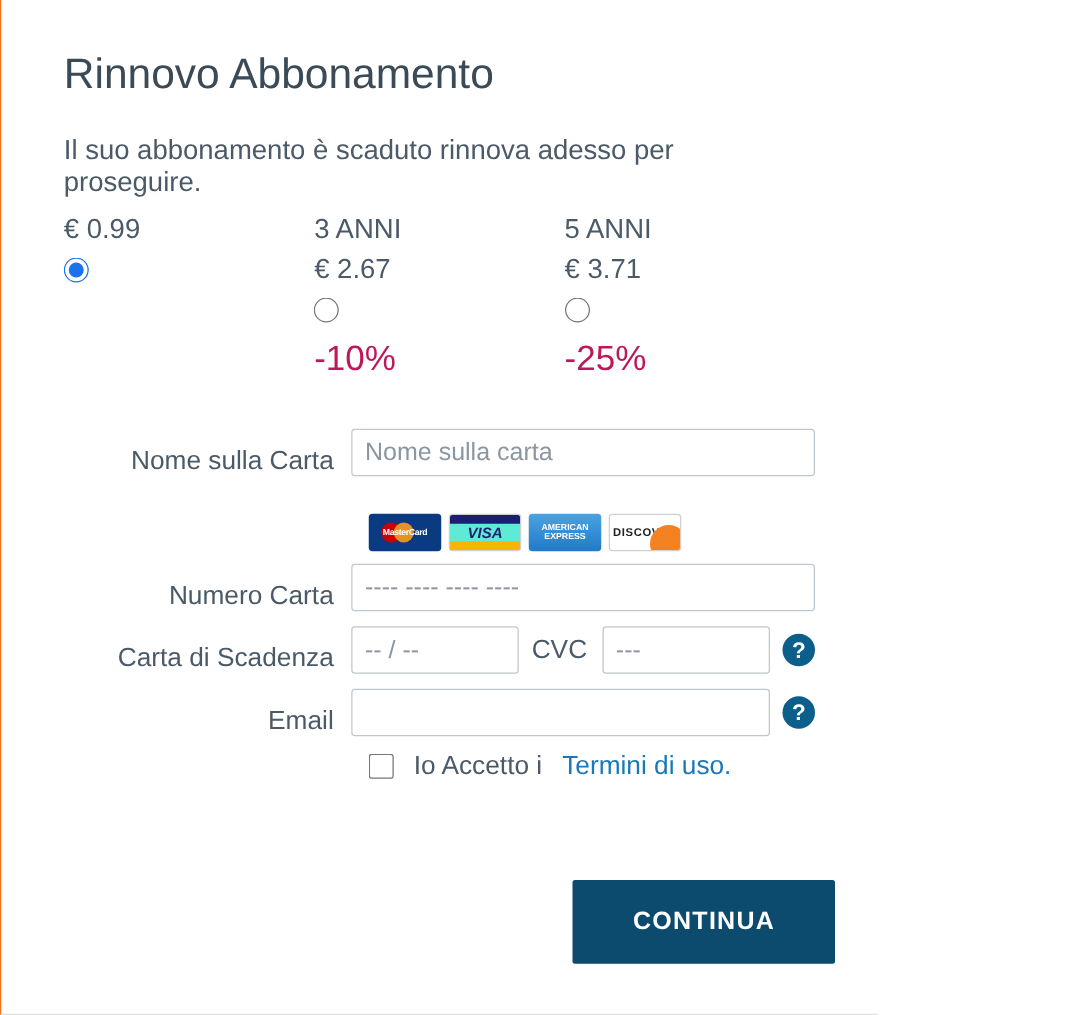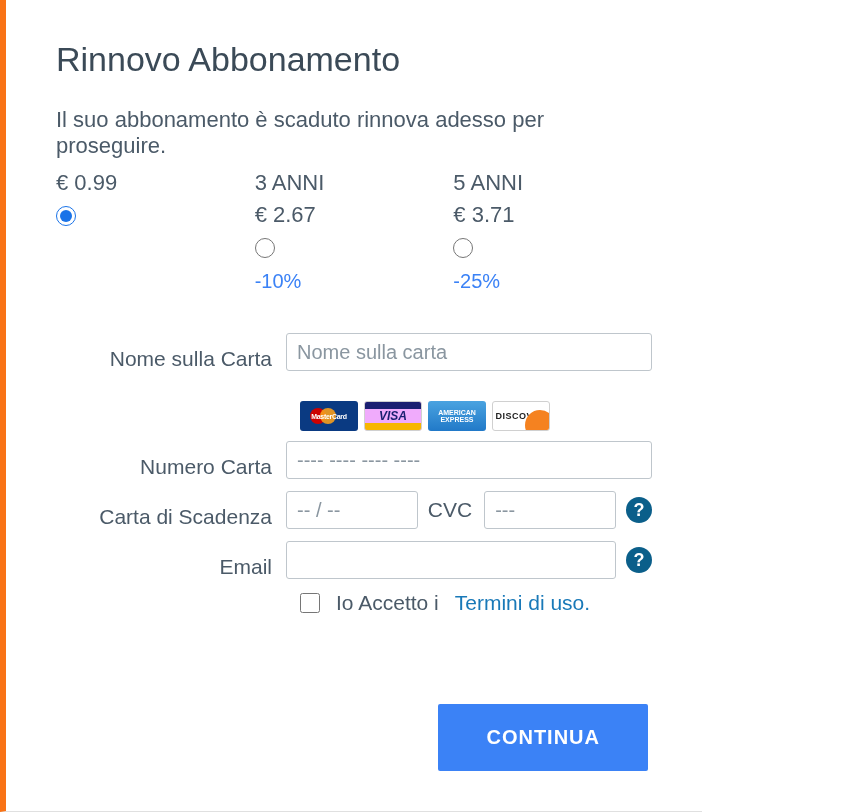--- a/index.html
+++ b/index.html
@@ -6,21 +6,21 @@
   body {
     font-family: -apple-system, BlinkMacSystemFont, "Segoe UI", Helvetica, Arial, sans-serif;
     background: #fff;
     color: #3b4754;
     padding: 0;
   }
   .modal {
     width: 702px;
     min-height: 812px;
     padding: 40px 50px 50px 50px;
-    border-left: 6px solid #f97316;
+    border-left: 1px solid #f97316;
     border-bottom: 1px solid #e0e0e0;
     position: relative;
   }
   .title {
     font-size: 34px;
     font-weight: 400;
     color: #3b4a57;
     margin-bottom: 28px;
   }
   .subtitle {
@@ -48,22 +48,22 @@
   .plan-radio {
     margin-bottom: 8px;
   }
   input[type="radio"] {
     width: 20px;
     height: 20px;
     accent-color: #1a73e8;
     cursor: pointer;
   }
   .plan-discount {
-    font-size: 20px;
-    color: #3b82f6;
+    font-size: 28px;
+    color: #be185d;
     margin-top: 8px;
   }
   .plan:nth-child(2), .plan:nth-child(3) {
     padding-left: 0;
   }
 
   .form-row {
     display: flex;
     align-items: flex-end;
     margin-bottom: 12px;
@@ -119,21 +119,21 @@
   .ci-mastercard { background: #0a3a82; }
   .ci-mastercard::before {
     content: ""; position: absolute; left: 10px; top: 7px;
     width: 16px; height: 16px; border-radius: 50%; background: #cc0000;
   }
   .ci-mastercard::after {
     content: ""; position: absolute; left: 20px; top: 7px;
     width: 16px; height: 16px; border-radius: 50%; background: #f79e1b; opacity: .9;
   }
   .ci-mastercard span { position: relative; z-index: 2; font-size: 7px; letter-spacing: -0.3px;}
-  .ci-visa { background: #f0abfc; border: 1px solid #d0d0d0; flex-direction: column;}
+  .ci-visa { background: #5eead4; border: 1px solid #d0d0d0; flex-direction: column;}
   .ci-visa::before { content:""; position:absolute; top:0; left:0; right:0; height:7px; background:#1a1f71;}
   .ci-visa::after { content:""; position:absolute; bottom:0; left:0; right:0; height:7px; background:#f7b600;}
   .ci-visa span { color:#1a1f71; font-style: italic; font-weight:900; font-size:12px; position:relative; z-index:1;}
   .ci-amex { background: linear-gradient(180deg,#4aa3e0,#2179c8); }
   .ci-amex span { font-size: 7px; line-height: 1; text-align:center;}
   .ci-discover { background:#fff; border:1px solid #d0d0d0;}
   .ci-discover span { color:#222; font-size:9px; font-weight:bold; letter-spacing:0.5px;}
   .ci-discover::after { content:""; position:absolute; right:-6px; bottom:-10px; width:30px; height:30px; border-radius:50%; background:#f58220;}
 
   .exp-input { width: 110px; }
@@ -159,23 +159,23 @@
     margin-top: 6px;
   }
   .terms-row input[type="checkbox"] {
     width: 20px; height: 20px;
     cursor: pointer;
   }
   .terms-row a { color: #1979b8; text-decoration: none; cursor:pointer;}
 
   .continue-btn {
     position: absolute;
-    right: 54px;
+    right: 34px;
     bottom: 40px;
-    background: #3b82f6;
+    background: #0c4a6e;
     color: #fff;
     border: none;
     font-size: 20px;
     font-weight: 700;
     letter-spacing: 1px;
     padding: 22px 48px;
     cursor: pointer;
     border-radius: 2px;
   }
 

